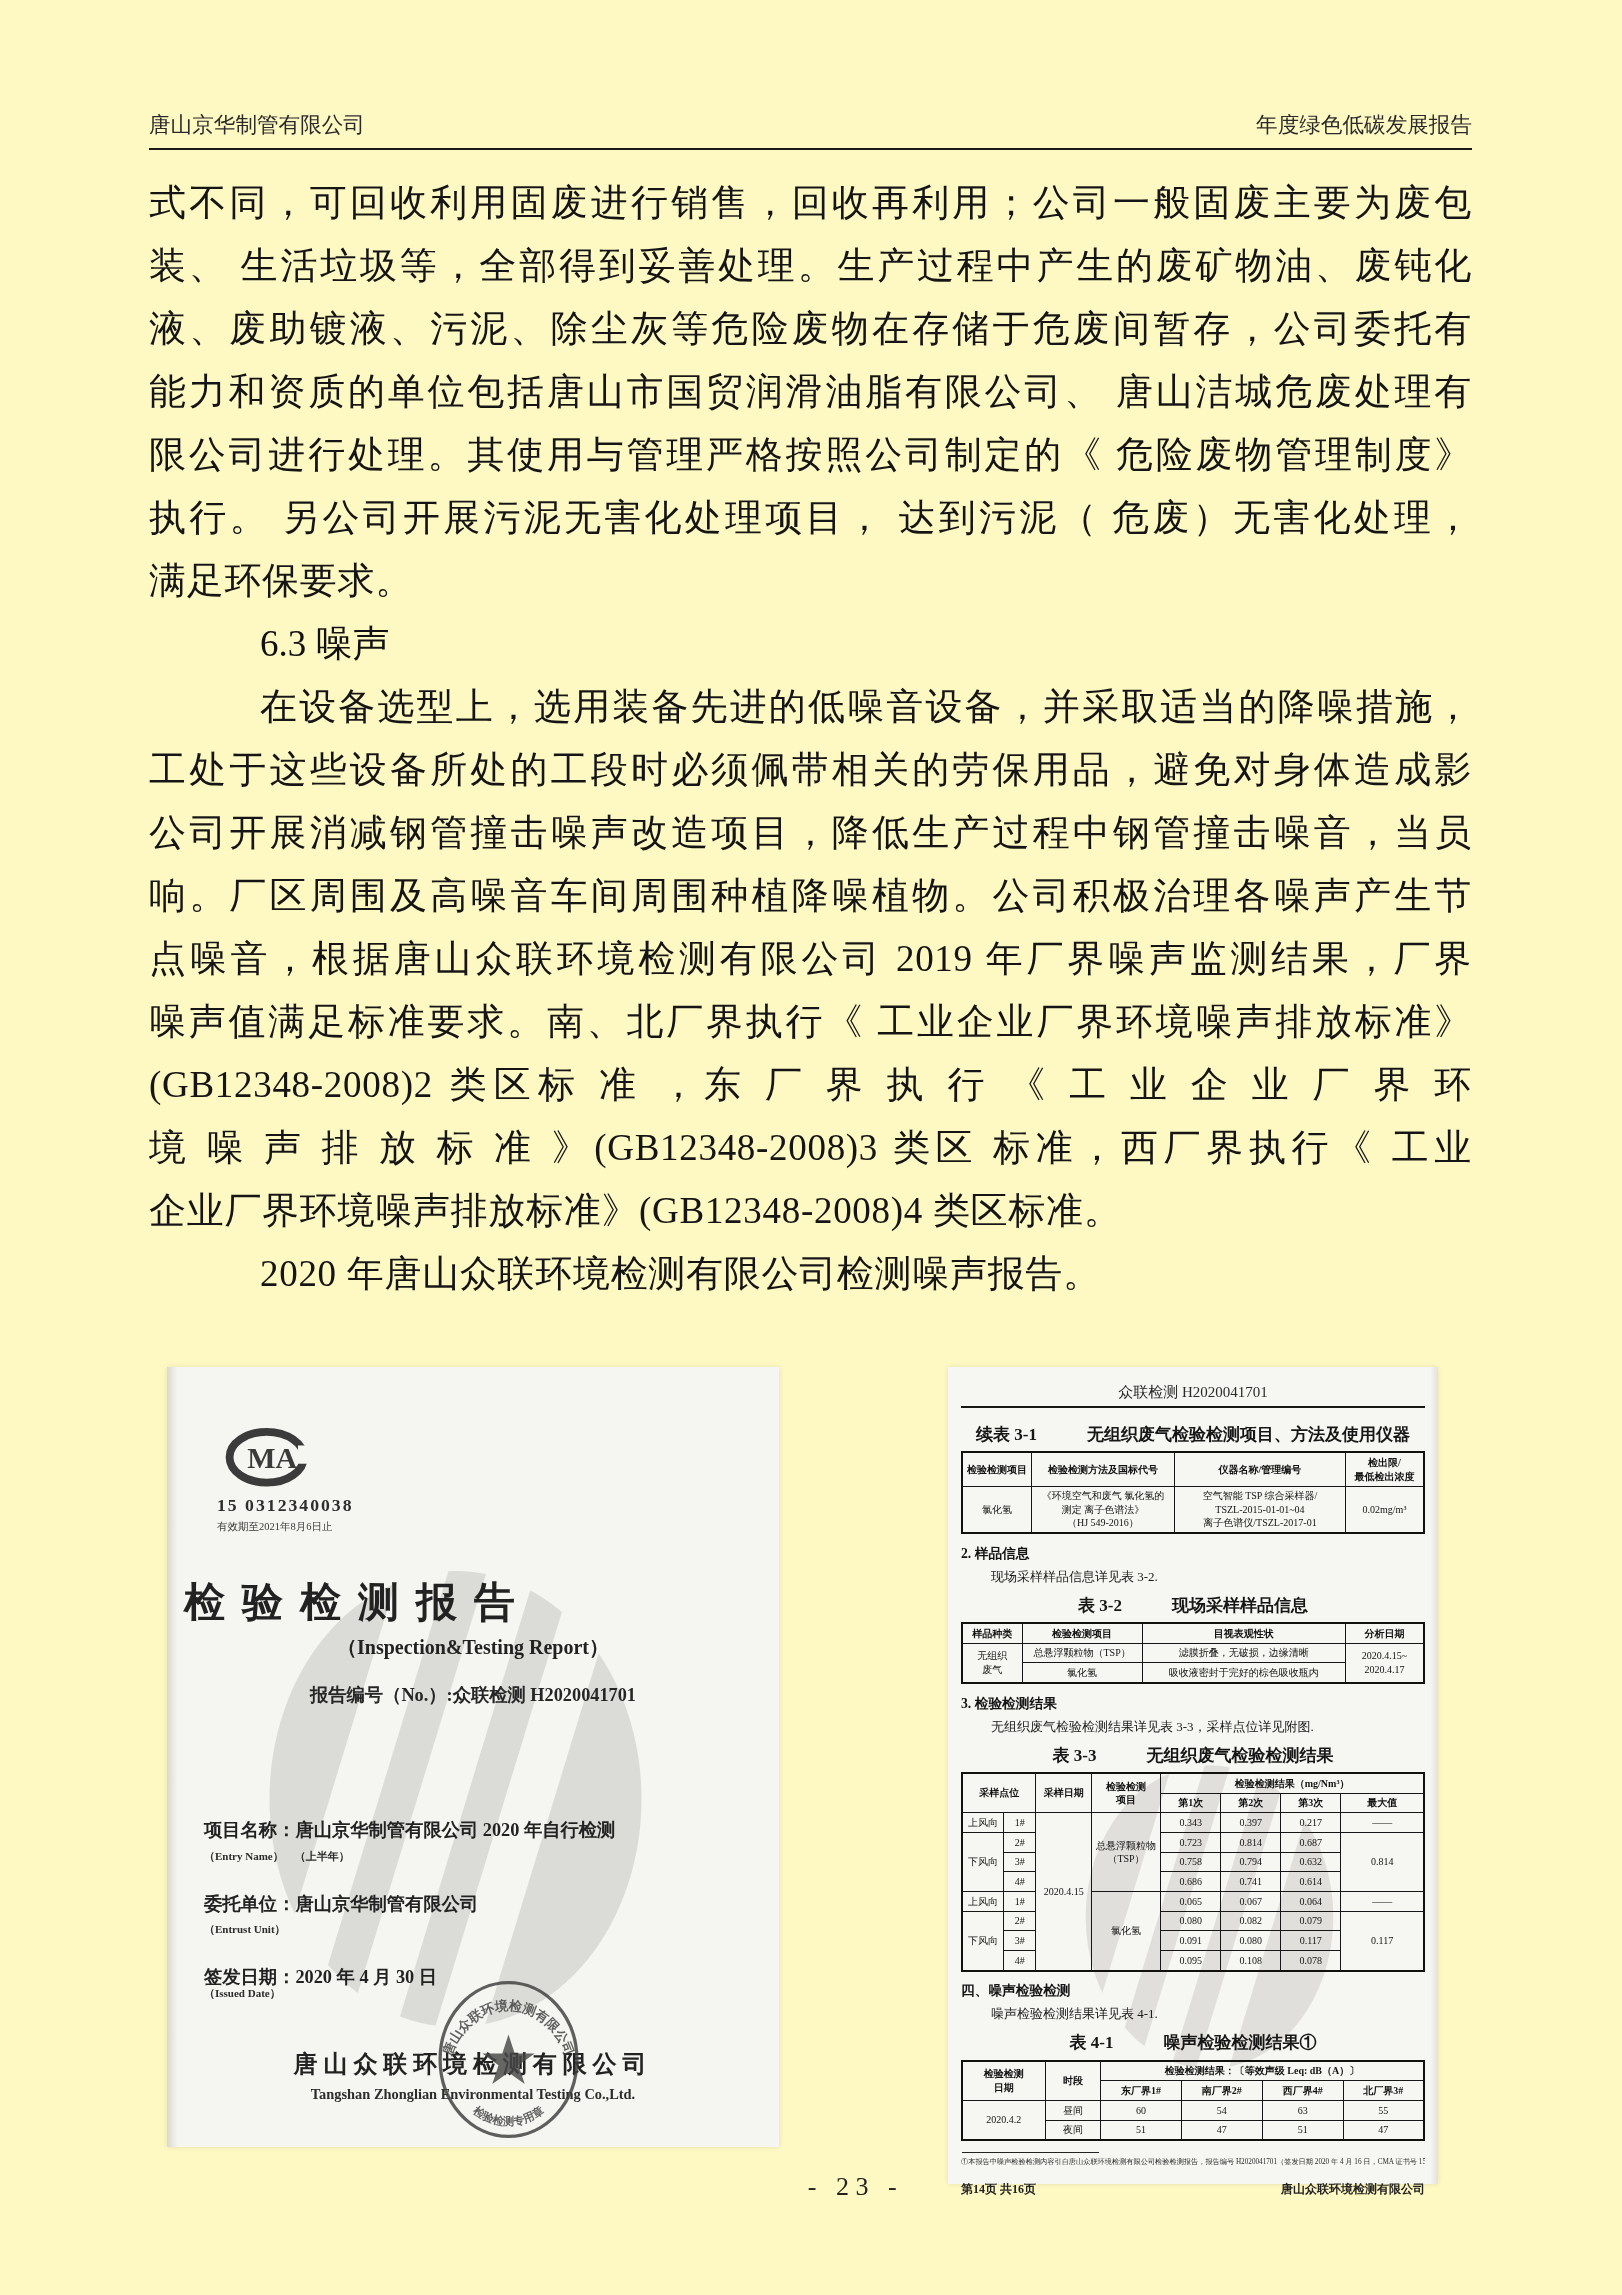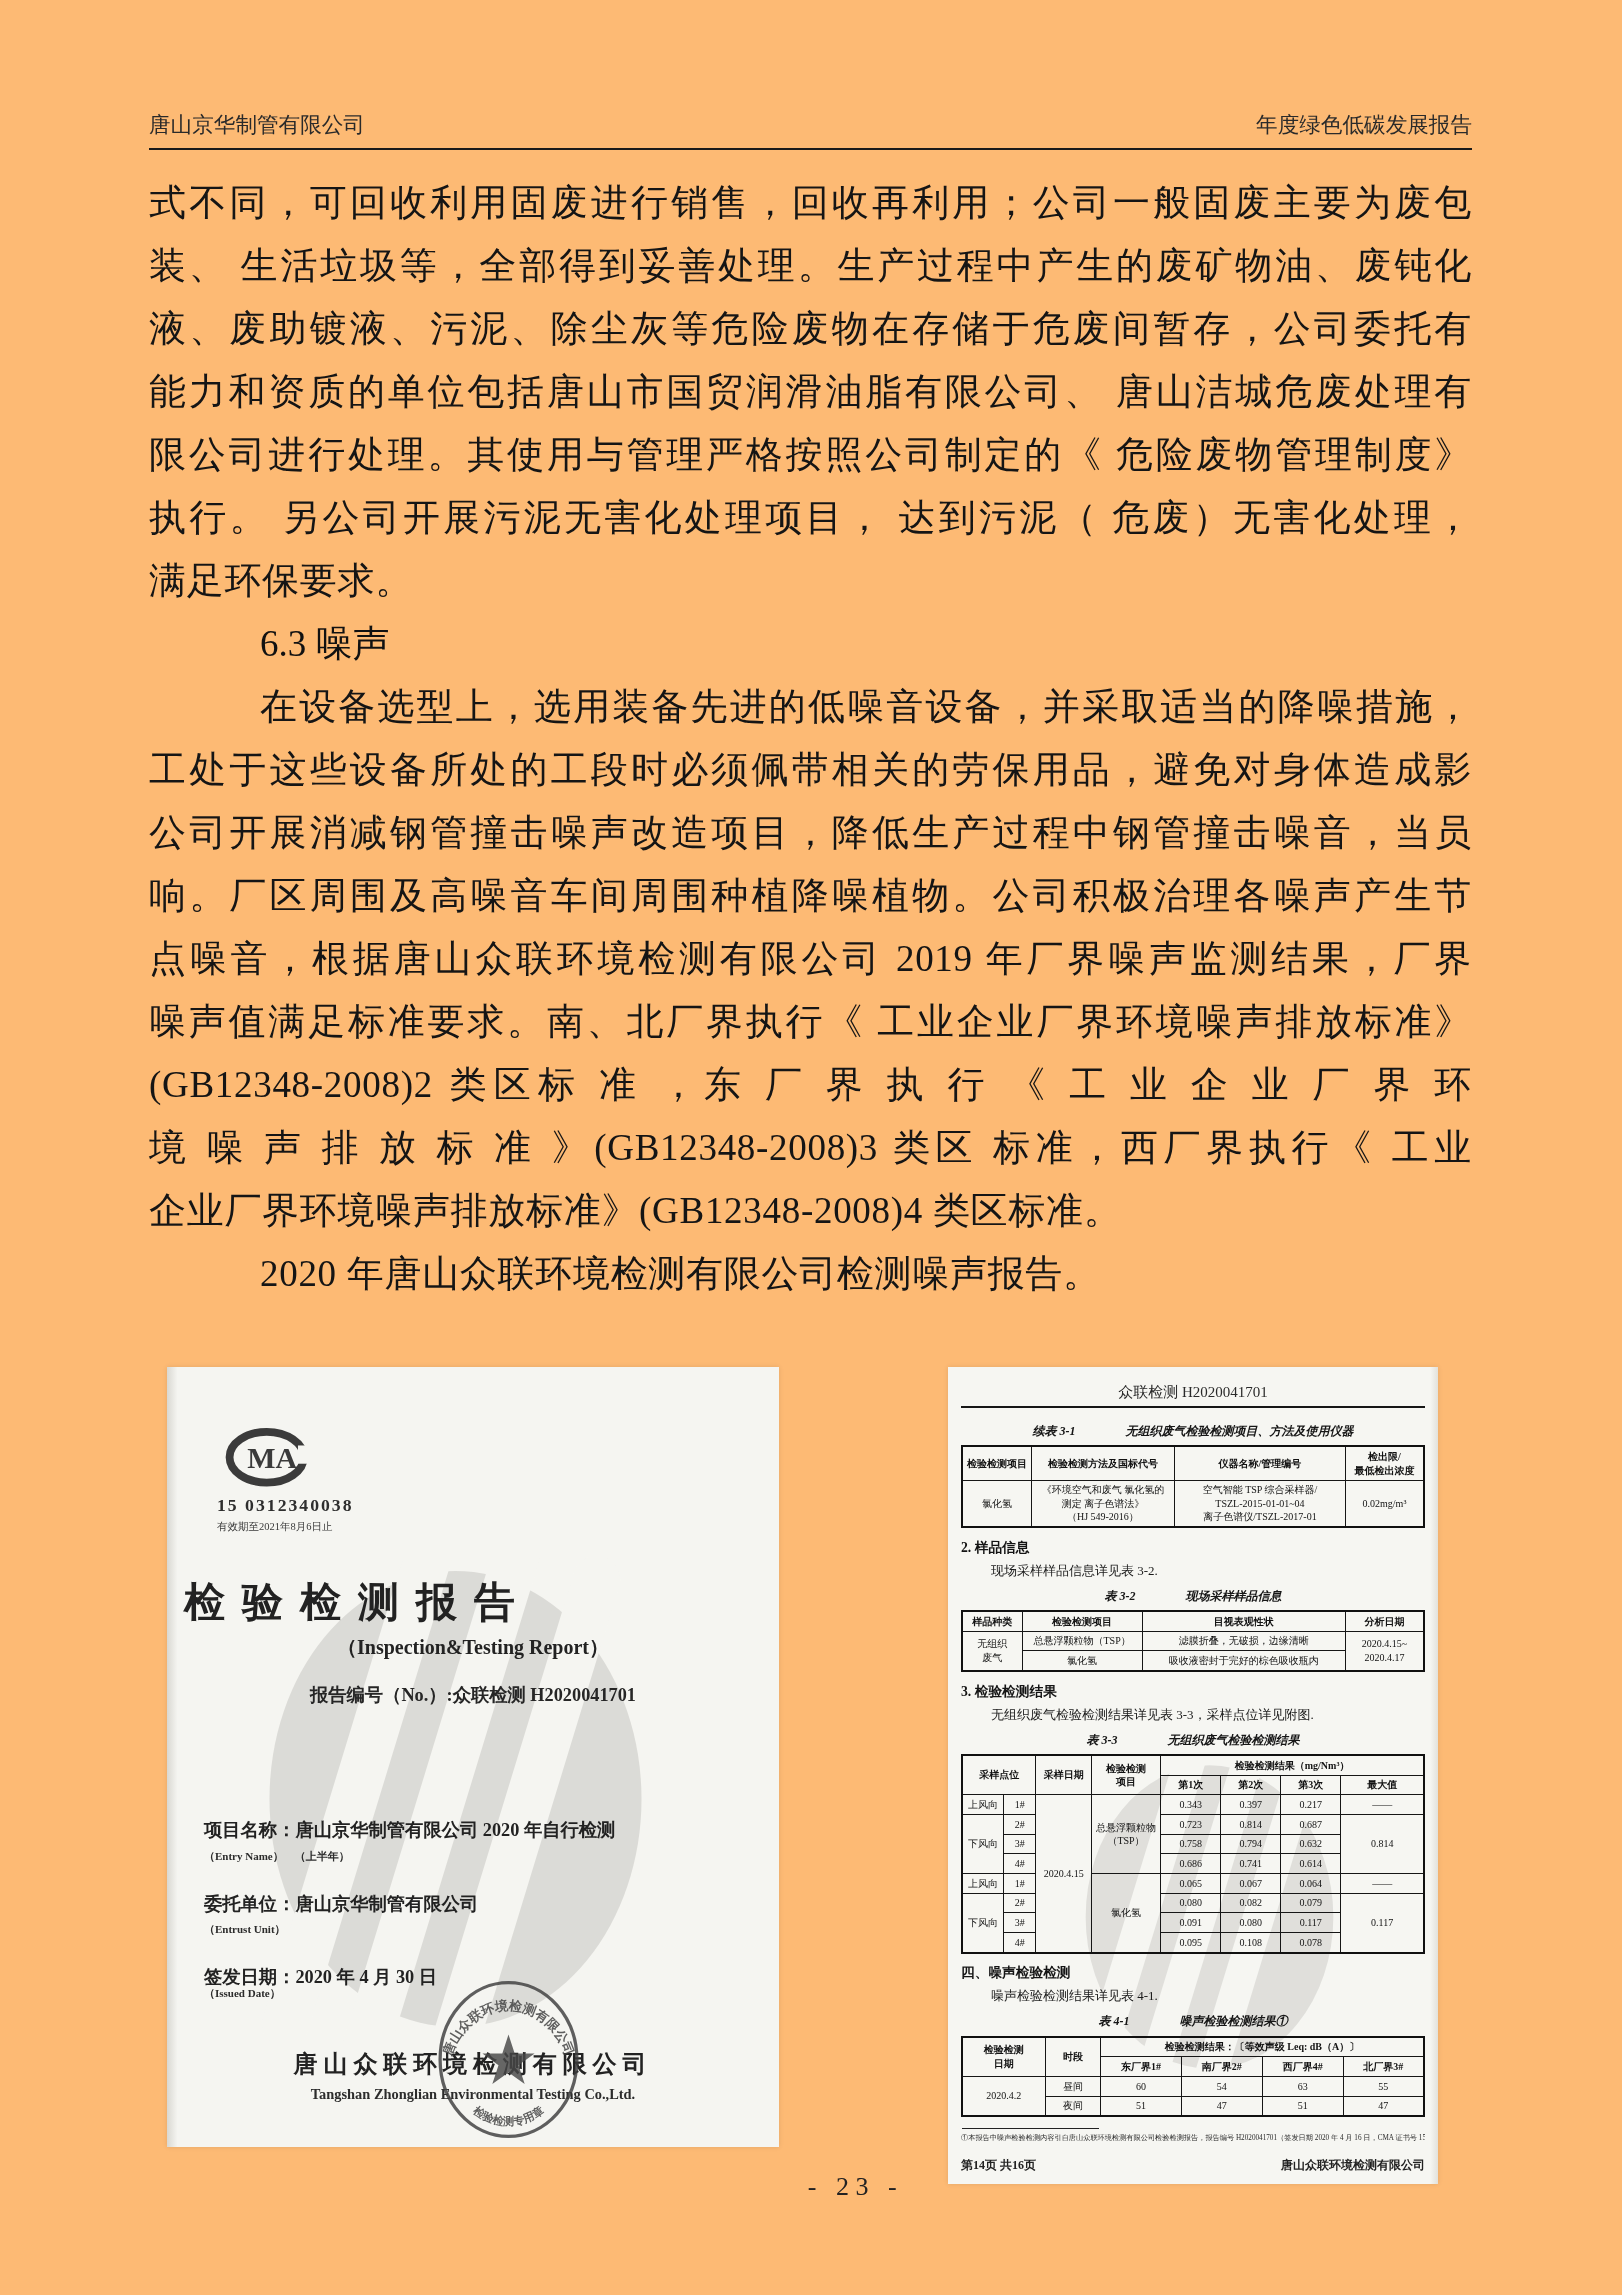--- a/index.html
+++ b/index.html
@@ -1,16 +1,16 @@
 <!DOCTYPE html>
 <html style="font-size:10.5px"><head>
 <meta charset="utf-8">
 <style>
   html,body{margin:0;padding:0;background:#ffffff;}
-  .page{position:relative;width:1623px;height:2295px;background:#fdba74;
+  .page{position:relative;width:1623px;height:2295px;background:#fef9c3;
         font-family:"Liberation Serif","DejaVu Serif",serif;color:#1c1c1c;overflow:hidden;}
 
   
   .pg-header{position:absolute;left:149px;right:151px;top:110px;display:flex;
              justify-content:space-between;align-items:flex-end;font-size:21.6px;
              padding-bottom:9.2px;border-bottom:2.6px solid #1a1a1a;color:#2a2a2a;}
 
   
   .bodytext{position:absolute;left:149px;top:171px;width:1323px;}
   .line{font-size:37px;line-height:63px;text-align:justify;text-align-last:justify;
@@ -47,22 +47,22 @@
   .dl-stamp{position:absolute;left:261px;top:607px;width:161px;height:171px;z-index:3;opacity:.82;}
 
   
   .doc-right{position:absolute;left:948px;top:1367px;width:490px;height:817px;
              background:linear-gradient(270deg,#e2e1db 0,#f6f6f2 7.9px,#f6f6f2 100%);
              box-shadow:0 0 5.2px rgba(0,0,0,.10);padding:15.7px 13px 0 13px;box-sizing:border-box;}
   .doc-right .wm{position:absolute;left:111px;top:393px;width:301px;height:314px;z-index:0;}
   .dr-inner{position:relative;z-index:1;}
   .rd-header{text-align:center;font-size:15px;padding-bottom:3.9px;border-bottom:2px solid #161616;
              margin-bottom:15.7px;color:#2a2a2a;}
-  .cap{display:flex;justify-content:center;gap:50px;font-weight:bold;font-size:12px;
-       margin:7.9px 0 5.2px;color:#161616;font-style:italic;}
+  .cap{display:flex;justify-content:center;gap:50px;font-weight:bold;font-size:17px;
+       margin:7.9px 0 5.2px;color:#161616;}
   .sec{font-size:13.7px;font-weight:bold;margin:10.5px 0 3.9px 0;color:#141414;}
   .note{font-size:13px;margin:5.2px 0 6.5px 30px;color:#1a1a1a;}
   table.rt{width:100%;border-collapse:collapse;table-layout:fixed;border:2px solid #111;
            background:rgba(255,255,255,.0);}
   table.rt th,table.rt td{border:1.3px solid #161616;font-size:10px;padding:2.6px 1.3px;
            text-align:center;vertical-align:middle;color:#121212;line-height:1.35;}
   table.rt th{font-weight:bold;}
   .pre{white-space:pre-line;}
   .fn-rule{width:137px;border-top:1.3px solid #222;margin:10.5px 0 3.9px 1.3px;}
   .footnote{font-size:7.2px;color:#2a2a2a;white-space:nowrap;overflow:hidden;}

